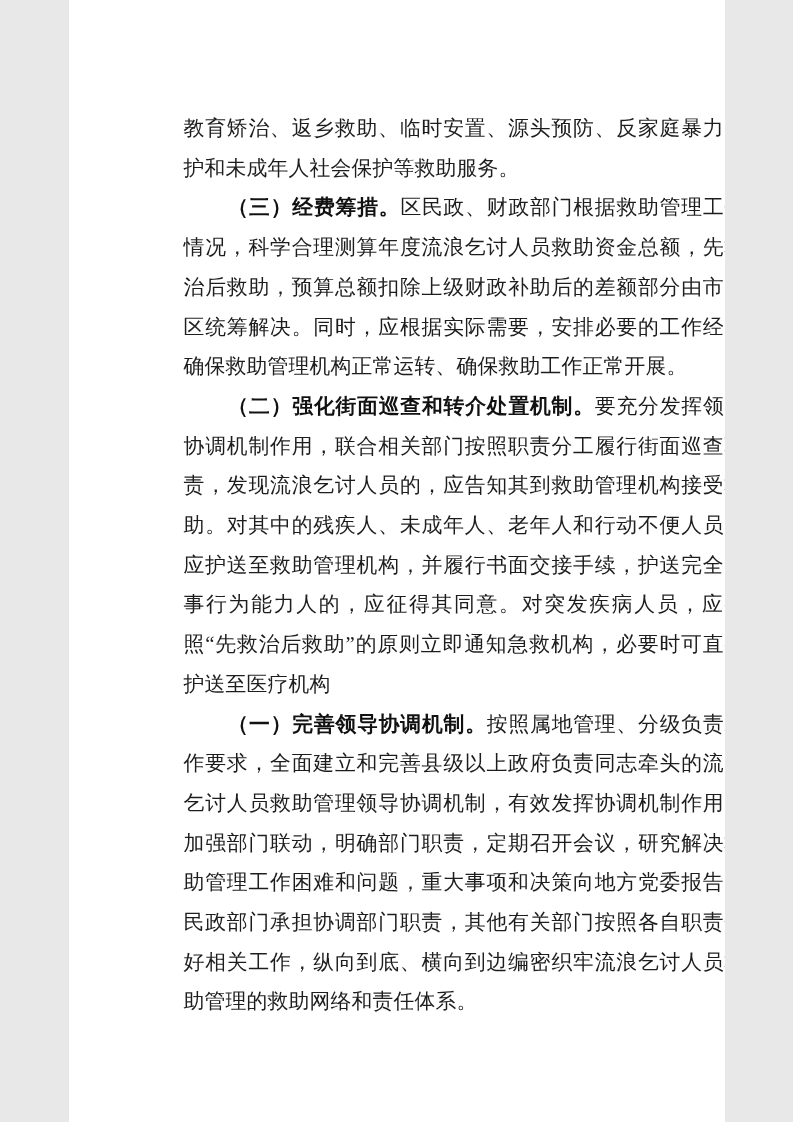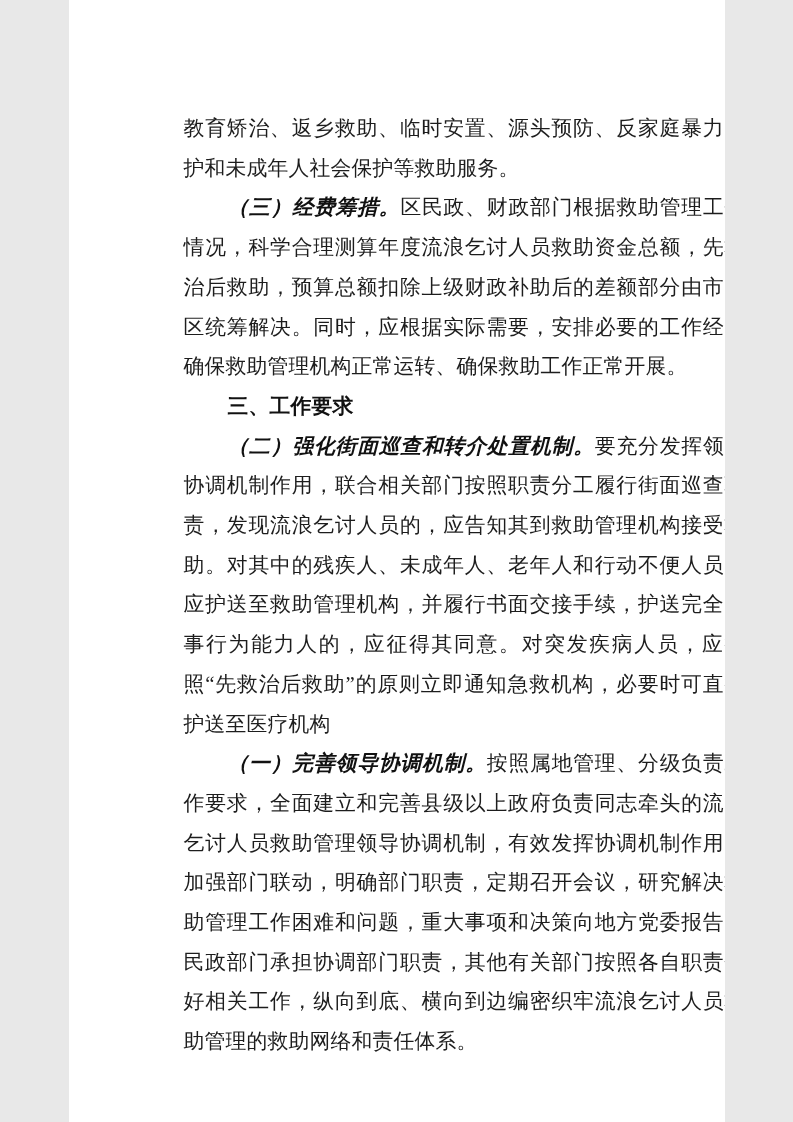--- a/index.html
+++ b/index.html
@@ -39,33 +39,31 @@
     }
     .section-heading {
       text-indent: 44px;
       font-weight: bold;
       font-family: "Liberation Sans", "DejaVu Sans", sans-serif;
       color: #111111;
     }
     .para-lead {
       font-weight: bold;
       color: #111111;
-      font-style: italic;
     }
   </style>
 </head>
 <body>
 
 <div class="page">
   <div class="content">
 
     <p class="para-continuation">教育矫治、返乡救助、临时安置、源头预防、反家庭暴力庇护和未成年人社会保护等救助服务。</p>
 
     <p class="para"><span class="para-lead">（三）经费筹措。</span><span>区民政、财政部门根据救助管理工作情况，科学合理测算年度流浪乞讨人员救助资金总额，先救治后救助，预算总额扣除上级财政补助后的差额部分由市、区统筹解决。同时，应根据实际需要，安排必要的工作经费确保救助管理机构正常运转、确保救助工作正常开展。</span></p>
 
-    <p class="section-heading">三、工作要求</p>
 
     <p class="para"><span class="para-lead">（二）强化街面巡查和转介处置机制。</span><span>要充分发挥领导协调机制作用，联合相关部门按照职责分工履行街面巡查职责，发现流浪乞讨人员的，应告知其到救助管理机构接受救助。对其中的残疾人、未成年人、老年人和行动不便人员，应护送至救助管理机构，并履行书面交接手续，护送完全民事行为能力人的，应征得其同意。对突发疾病人员，应按照“先救治后救助”的原则立即通知急救机构，必要时可直接护送至医疗机构</span></p>
 
     <p class="para"><span class="para-lead">（一）完善领导协调机制。</span><span>按照属地管理、分级负责工作要求，全面建立和完善县级以上政府负责同志牵头的流浪乞讨人员救助管理领导协调机制，有效发挥协调机制作用，加强部门联动，明确部门职责，定期召开会议，研究解决救助管理工作困难和问题，重大事项和决策向地方党委报告。民政部门承担协调部门职责，其他有关部门按照各自职责做好相关工作，纵向到底、横向到边编密织牢流浪乞讨人员救助管理的救助网络和责任体系。</span></p>
 
   </div>
 </div>
 
 </body></html>

